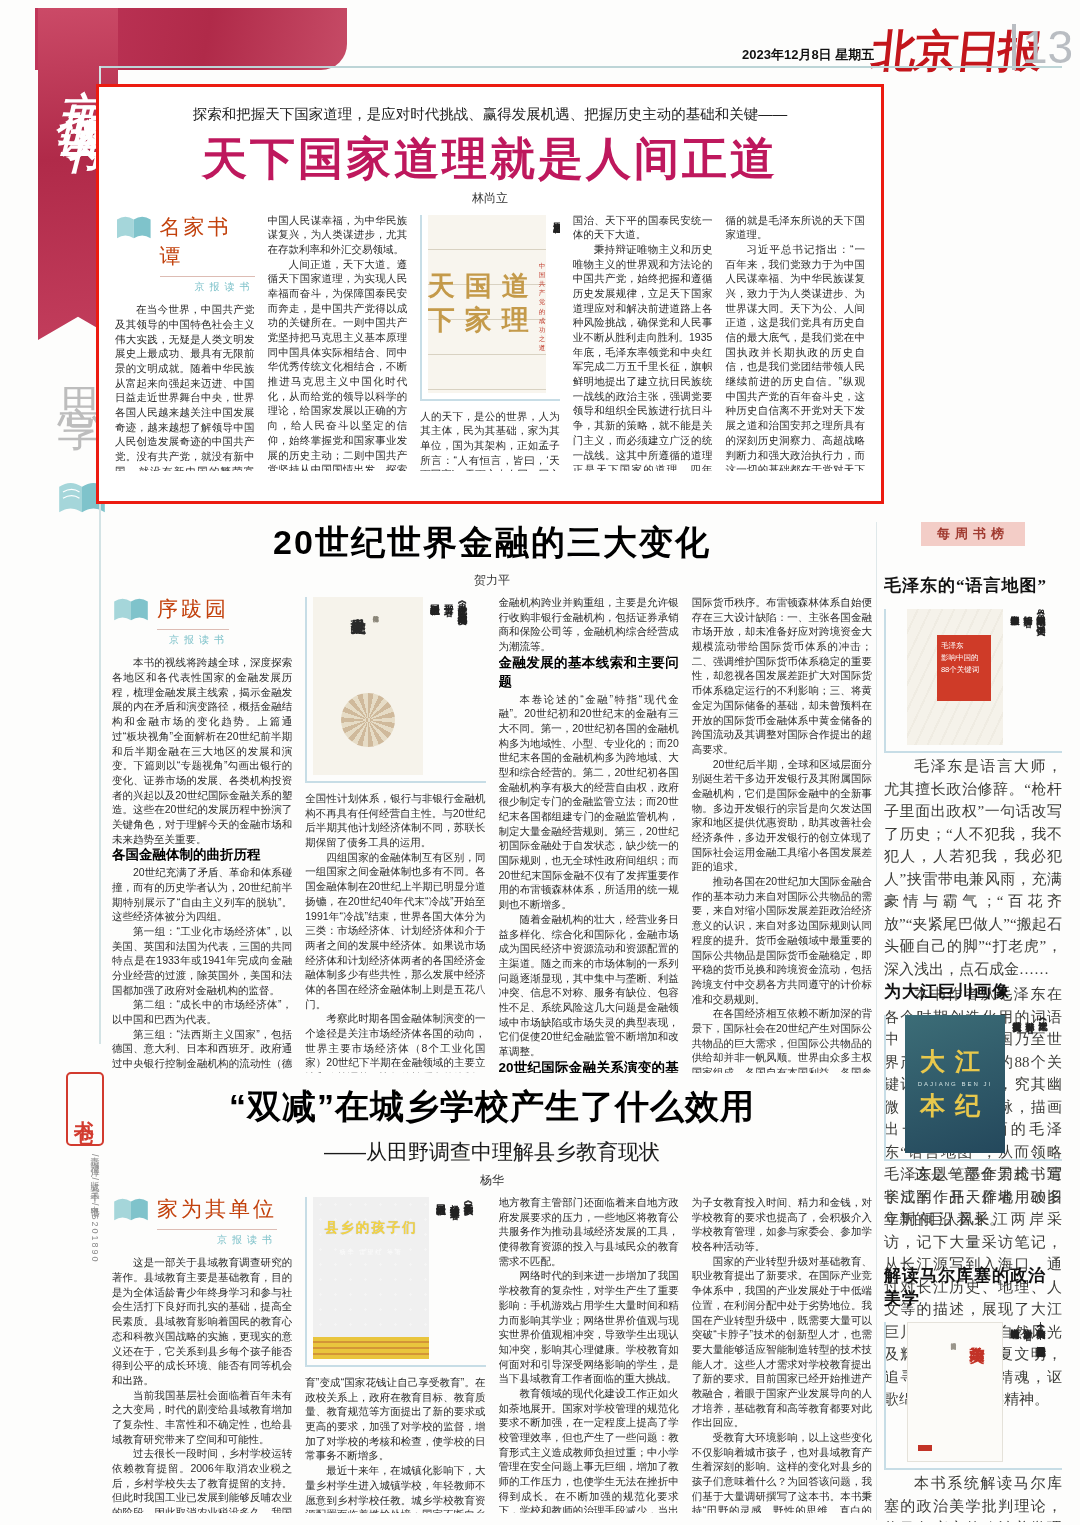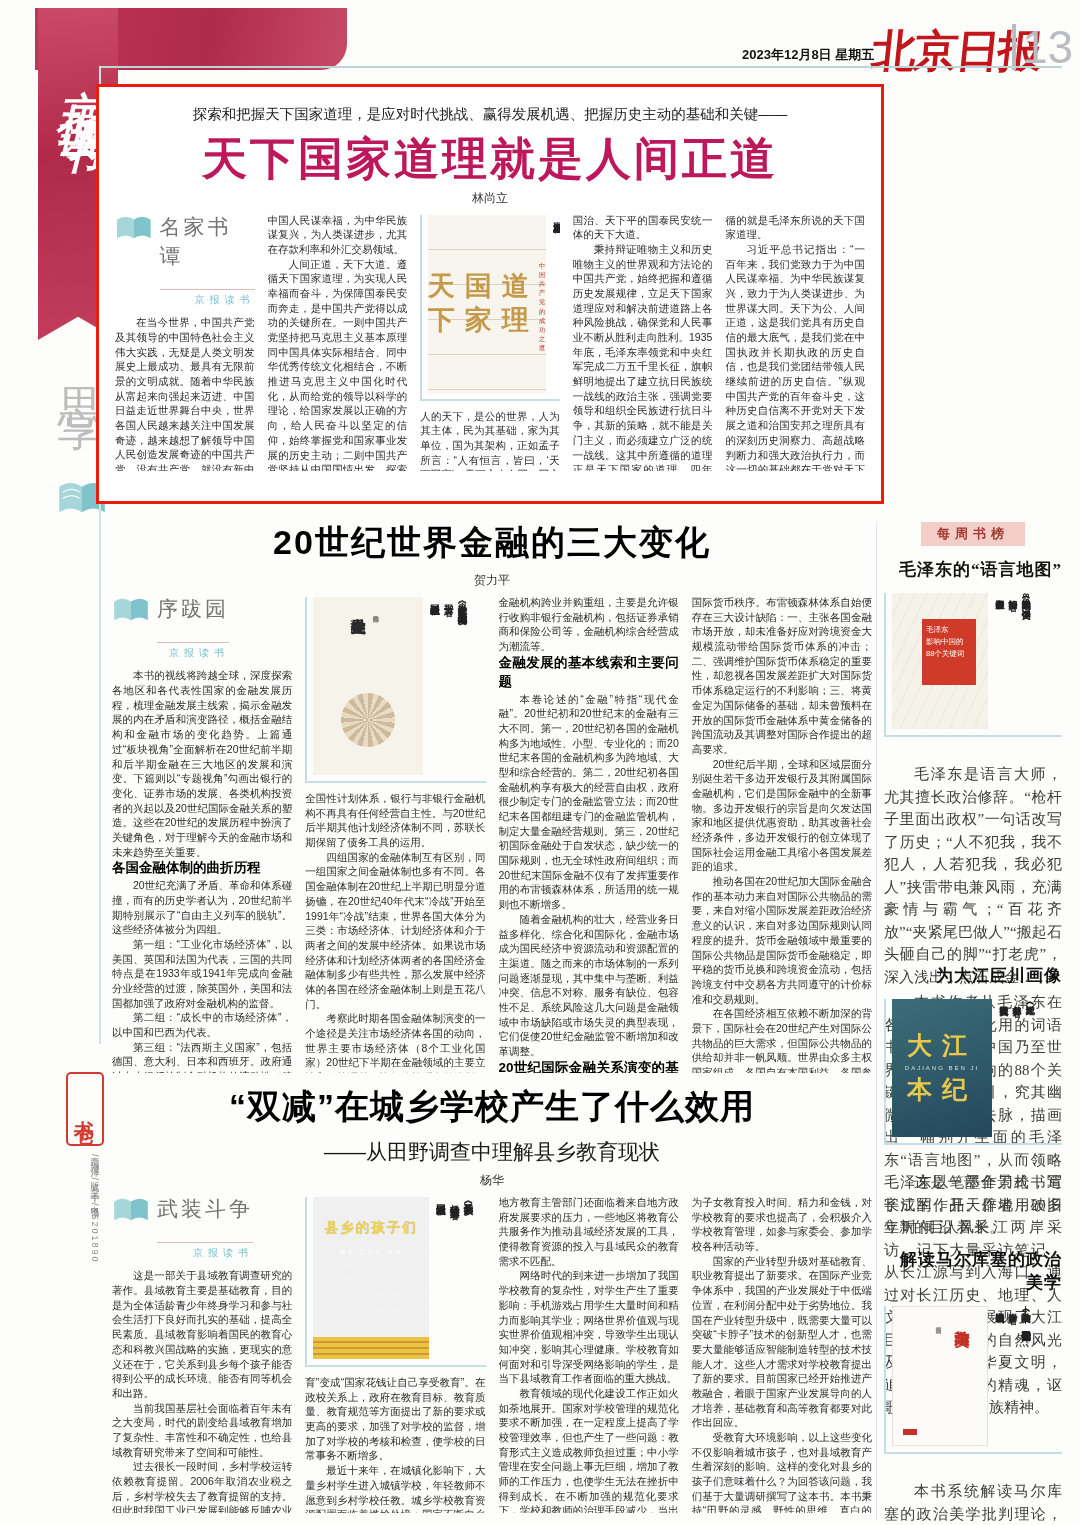--- a/index.html
+++ b/index.html
@@ -42,23 +42,23 @@
   
   .cols{display:flex;gap:13px;}
   .col{flex:1;min-width:0;font-size:10.5px;line-height:1.4;color:#2b2b2b;overflow:hidden;}
   .col p{margin:0;text-indent:2em;text-align:justify;}
   .col p.cont{text-indent:0;}
   .sub{font-weight:bold;font-size:13.5px;text-align:center;text-indent:0 !important;
     margin:7px 0 5px;color:#000;}
   .byline{text-align:center;font-size:12px;color:#333;margin:6px 0;}
 
   .badge{display:flex;align-items:flex-start;gap:7px;margin-bottom:8px;}
-  .badge .bktitle{font-size:21px;color:#737373;letter-spacing:3px;
+  .badge .bktitle{font-size:21px;color:#c2410c;letter-spacing:3px;
     font-family:"Liberation Serif","DejaVu Serif",serif;
-    border-bottom:1px solid #ddbcb4;padding-bottom:18px;}
+    border-bottom:1px solid #ddbcb4;padding-bottom:5px;}
   .badge .bksub{font-size:10px;color:#7cc1c9;letter-spacing:5px;margin-top:3px;text-align:right;}
 
   .book-fig{display:flex;gap:5px;margin:2px 0 8px;padding:0 0 6px 6px;
     border-left:2px solid #c7dde6;border-bottom:2px solid #c7dde6;}
   .binfo{writing-mode:vertical-rl;font-size:9.5px;font-weight:bold;color:#222;line-height:1.45;}
   .binfo span{display:block;}
 
   
   .lead-box{position:absolute;left:96px;top:84px;width:788px;height:420px;
     border:3px solid #ec1b10;background:#fff;padding:10px 16px;box-sizing:border-box;}
@@ -86,24 +86,24 @@
     font-size:6px;color:#8a8578;}
   .cover-jinrong .sphere{position:absolute;left:28px;top:96px;width:54px;height:54px;border-radius:50%;
     background:repeating-conic-gradient(#b08a5a 0 12deg,#d9c9a8 12deg 24deg);opacity:.55;}
 
   
   .rail{position:absolute;left:884px;top:522px;width:178px;height:1000px;overflow:hidden;}
   .rail-badge{background:#f3cdc7;color:#a03a30;font-size:13px;font-weight:bold;letter-spacing:5px;
     padding:3px 16px;margin:0 auto;width:max-content;}
   .rail-sec{position:absolute;left:0;width:100%;}
   .rail-h{font-family:"Liberation Serif","DejaVu Serif",serif;font-size:17px;font-weight:bold;
-    text-align:right;color:#111;margin:0 0 12px;letter-spacing:1px;}
+    text-align:left;color:#111;margin:16px 0 12px;letter-spacing:1px;}
   .rail-body p{font-family:"Liberation Serif","DejaVu Serif",serif;font-size:15px;line-height:1.5;
     color:#3c3c38;text-indent:2em;text-align:justify;margin:0 0 3px;}
-  .rail .book-fig{margin-bottom:26px;}
+  .rail .book-fig{margin-bottom:2px;justify-content:center;}
   .rail .binfo{font-size:9px;}
 
   .cover-mao{width:96px;height:136px;background:#f5f2ea;
     background-image:repeating-linear-gradient(115deg,#0000 0 9px,#d8d2c333 9px 11px);}
   .cover-mao .redbox{position:absolute;left:30px;top:26px;width:54px;height:66px;background:#cf3b28;
     color:#fff;padding:5px 4px;box-sizing:border-box;font-size:7.5px;line-height:1.6;}
   .cover-dajiang{width:100px;height:138px;background:linear-gradient(160deg,#3c6d77,#24485c);
     display:flex;flex-direction:column;align-items:center;justify-content:center;}
   .cover-dajiang .big{color:#e8c84c;font-family:"Liberation Serif","DejaVu Serif",serif;
     font-weight:bold;font-size:25px;letter-spacing:10px;line-height:1.2;}
@@ -343,21 +343,21 @@
     <div class="sh-dek">——从田野调查中理解县乡教育现状</div>
     <div class="byline">杨华</div>
     <div class="cols sh-cols">
       <div class="col">
         <div class="badge">
           <svg class="bookicon" width="38" height="28" viewBox="0 0 40 30">
             <path d="M2 7 Q11 1 20 7 L20 27 Q11 21 2 27 Z" fill="#a5d6da"></path>
             <path d="M38 7 Q29 1 20 7 L20 27 Q29 21 38 27 Z" fill="#7fc3cb"></path>
           </svg>
           <div>
-            <div class="bktitle">武装斗争</div>
+            <div class="bktitle">家为其单位</div>
             <div class="bksub">京报读书</div>
           </div>
         </div>
         <p>这是一部关于县域教育调查研究的著作。县域教育主要是基础教育，目的是为全体适龄青少年终身学习和参与社会生活打下良好而扎实的基础，提高全民素质。县域教育影响着国民的教育心态和科教兴国战略的实施，更现实的意义还在于，它关系到县乡每个孩子能否得到公平的成长环境、能否有同等机会和出路。</p>
         <p>当前我国基层社会面临着百年未有之大变局，时代的剧变给县域教育增加了复杂性、丰富性和不确定性，也给县域教育研究带来了空间和可能性。</p>
         <p>过去很长一段时间，乡村学校运转依赖教育提留。2006年取消农业税之后，乡村学校失去了教育提留的支持。但此时我国工业已发展到能够反哺农业的阶段，因此取消农业税没多久，我国就实行了免费义务教育。这一政策给我国基础教育带来了巨大影响。国家承担了学生义务教育和学校日常运转的开销，减轻了学生家庭的教育负担，也改变了家校关系、政校关系和师生关系。在家校关系上，家长的心态从“教育是家庭的责任”变成“教育是学校的责任”，从“自己花钱购买教</p>
       </div>
       <div class="col">
         <div class="book-fig">
           <div class="cover cover-xian">

